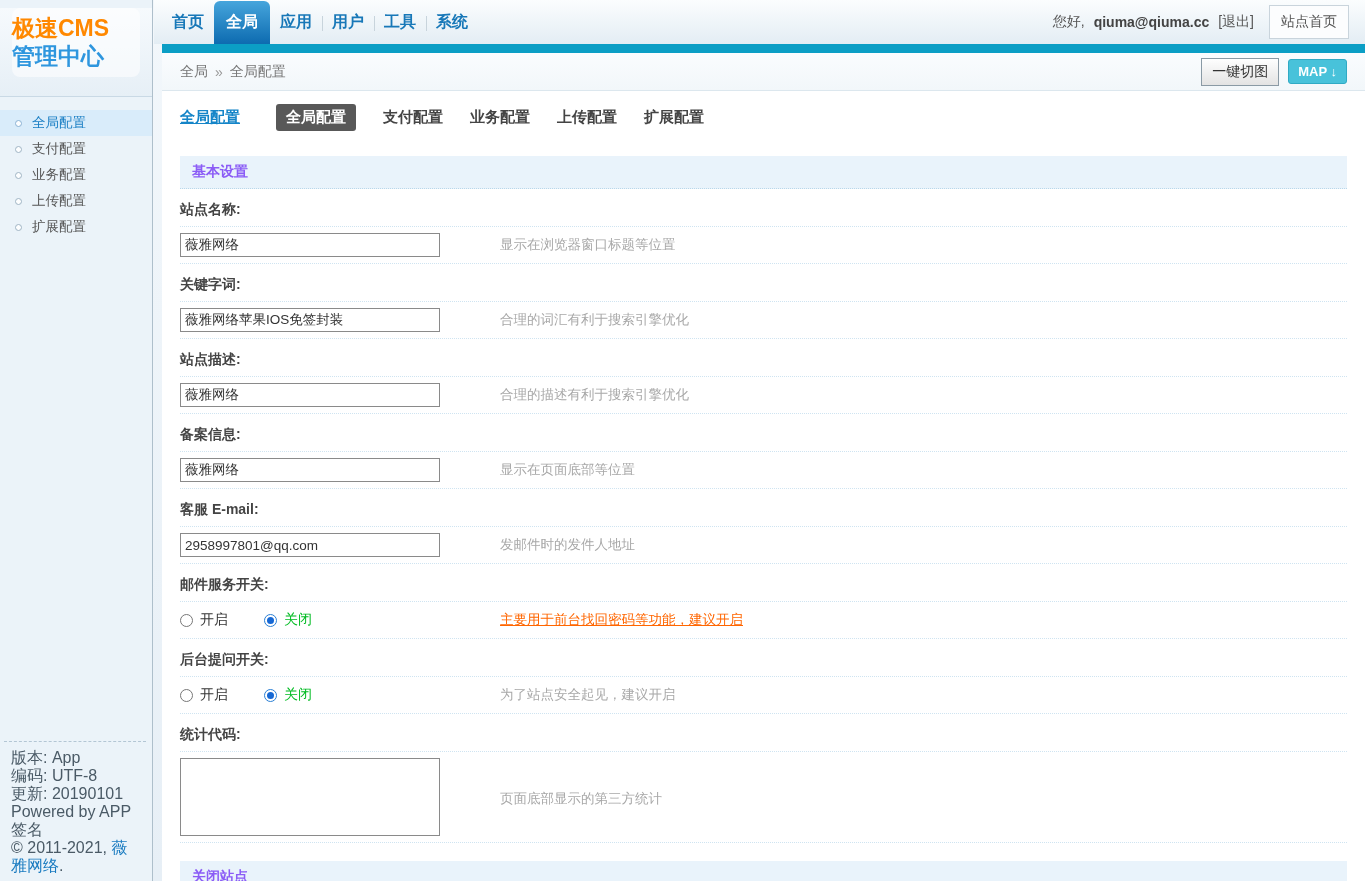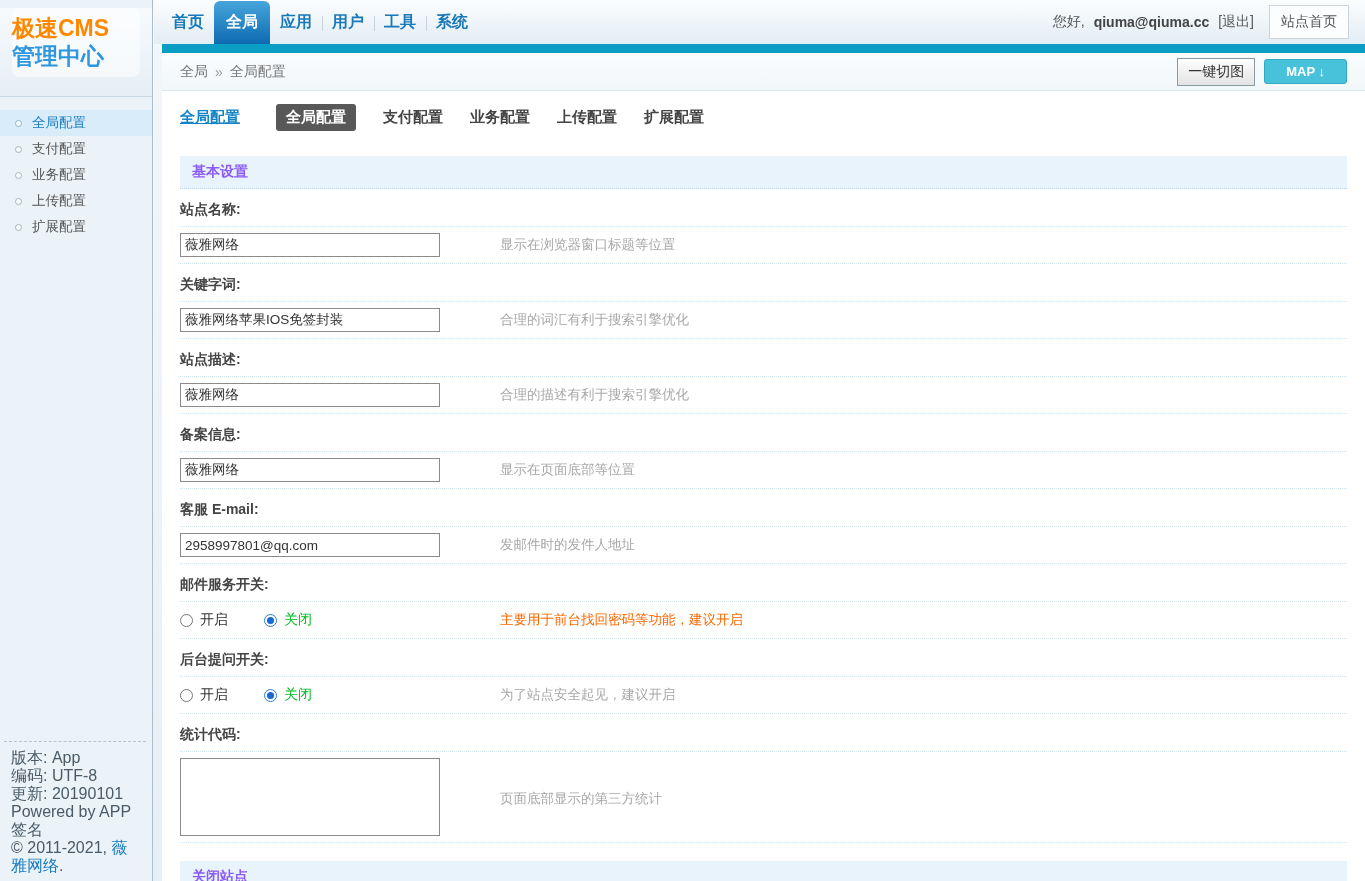--- a/index.html
+++ b/index.html
@@ -56,21 +56,21 @@
 
   
   .crumb-bar { position:absolute; left:162px; right:0; top:53px; height:38px;
                display:flex; align-items:center; padding:0 18px;
                background:linear-gradient(#fafcfe,#f2f7fa);
                border-bottom:1px solid #dce7ee; font-size:14px; color:#777; }
   .crumb-bar .sep { margin:0 7px; color:#999; }
   .crumb-right { margin-left:auto; display:flex; align-items:center; }
   .btn-cut { padding:4px 10px; font-size:14px; color:#333; cursor:pointer;
              background:linear-gradient(#fefefe,#e3e3e3); border:1px solid #8a9aa5; }
-  .btn-map { margin-left:9px; padding:4px 21px; font-size:13px; font-weight:bold; color:#fff;
+  .btn-map { margin-left:9px; padding:4px 9px; font-size:13px; font-weight:bold; color:#fff;
              background:#48c2da; border:1px solid #30aac4; border-radius:3px; cursor:pointer; }
 
   
   .main-panel { position:absolute; left:162px; right:0; top:91px; bottom:0; background:#fff; }
   .content { padding:13px 18px 0; }
 
   .page-tabs { display:flex; align-items:center; height:27px; }
   .page-link { font-size:15px; font-weight:bold; color:#1585c8; text-decoration:underline;
                cursor:pointer; margin-right:36px; }
   .ptab { font-size:15px; font-weight:bold; color:#444; margin-right:27px; cursor:pointer; }
@@ -86,21 +86,21 @@
                  border-bottom:1px dotted #cfe4f1; }
   .control-row.top-align { align-items:center; }
   .txt { width:260px; height:24px; border:1px solid #8a8a8a; background:#fff;
          padding:0 4px; font-size:13.5px; color:#333;
          font-family:"Liberation Sans","DejaVu Sans",sans-serif; }
   .tarea { width:260px; height:78px; border:1px solid #8a8a8a; background:#fff;
            padding:2px 4px; font-size:13px; color:#333; resize:none;
            font-family:"Liberation Sans","DejaVu Sans",sans-serif; }
   .hint { margin-left:60px; font-size:13.5px; color:#a8a8a8; }
   .control-row.top-align .hint { margin-top:3px; }
-  .hint.warn { color:#ff6600; }
+  .hint.warn { color:#ff6600;text-decoration:underline; }
 
   .radio-group { width:260px; display:flex; align-items:center; height:24px; flex:none;gap:12px; }
   .radio-opt { display:flex; align-items:center; margin-right:24px; cursor:pointer; }
   .radio { width:13px; height:13px; border:1px solid #777; border-radius:50%;
            background:#fff; margin-right:7px; position:relative; flex:none; }
   .radio.checked { border-color:#2b7fd4; }
   .radio.checked::after { content:''; position:absolute; left:2px; top:2px;
            width:7px; height:7px; border-radius:50%; background:#1668d4; }
   .opt-label { font-size:14px; color:#333; }
   .opt-label.on { color:#00bb22; }

